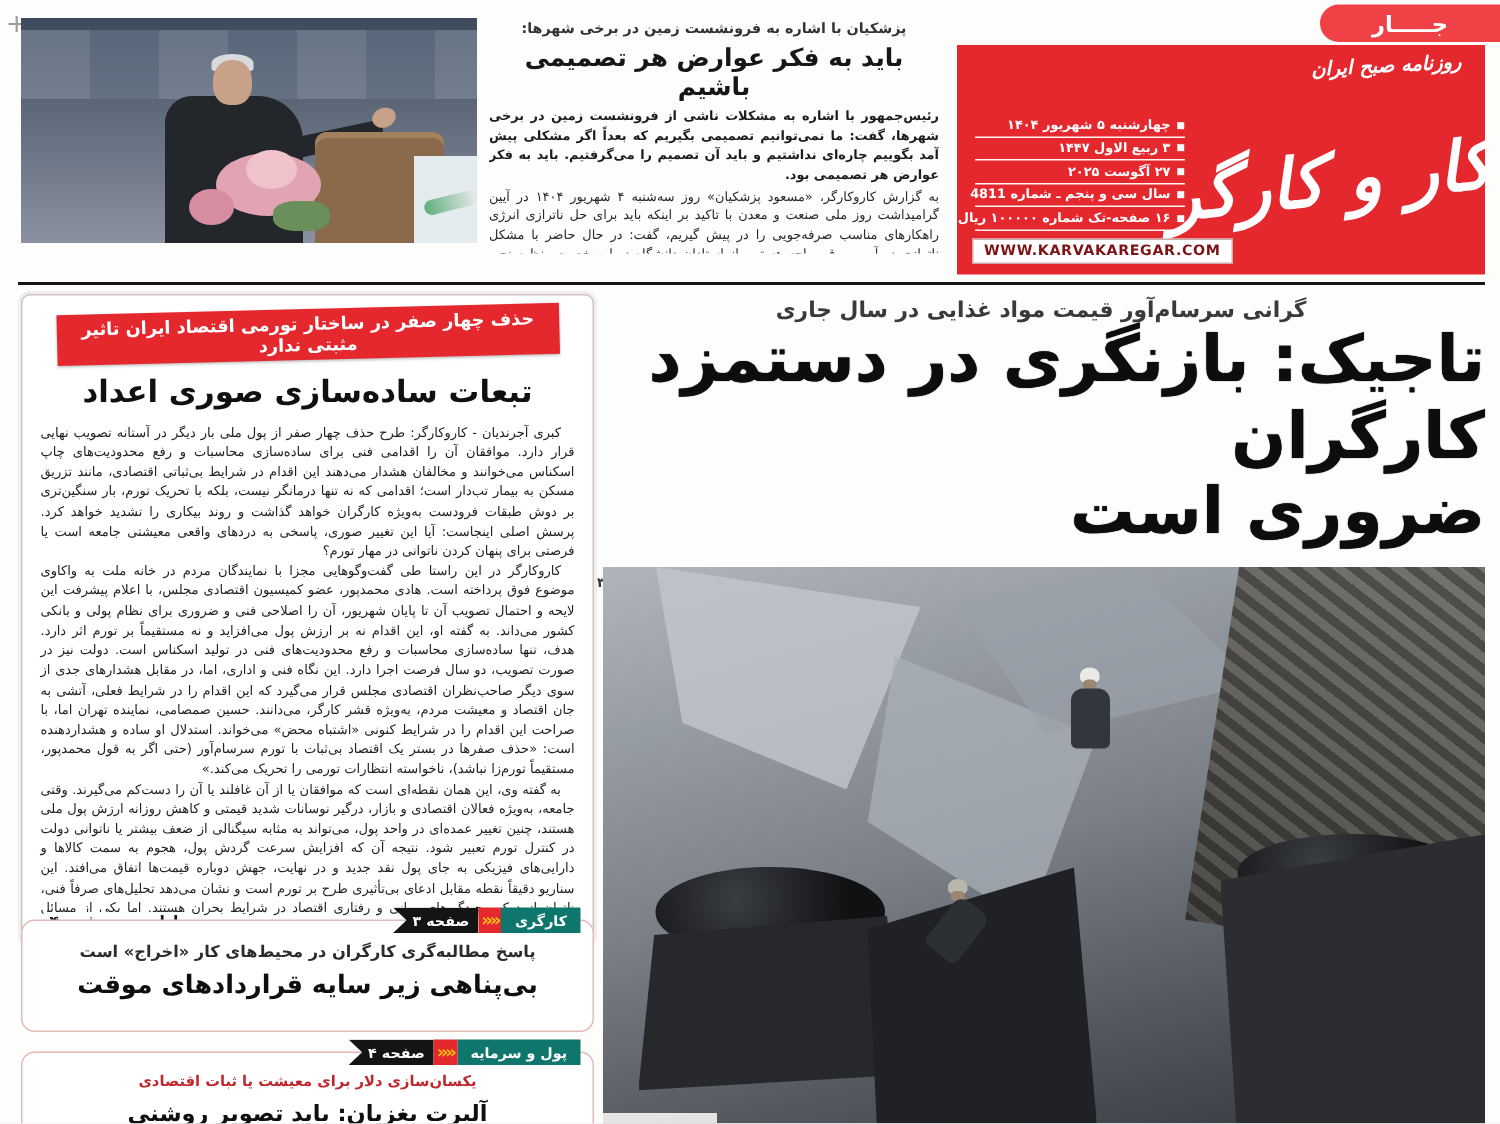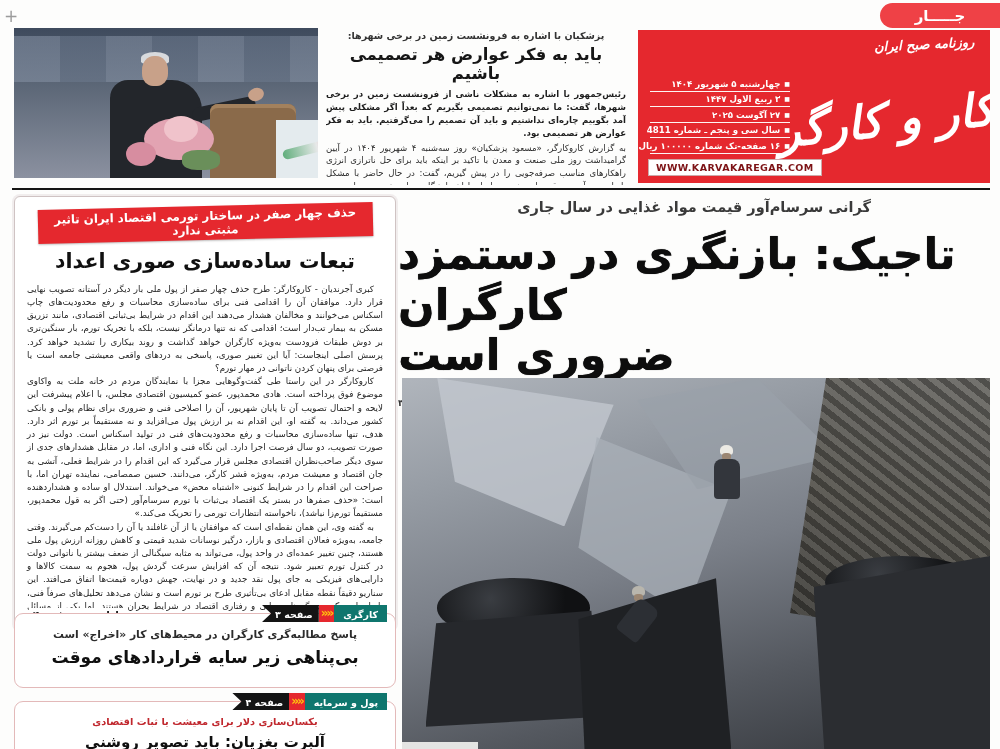--- a/index.html
+++ b/index.html
@@ -43,21 +43,21 @@
     white-space:nowrap;
   }
   .masthead .dates .sq { font-size:6px; line-height:1; }
   .masthead .site {
     position:absolute; bottom:7px; left:10px; background:#fff; color:#7d1316;
     font-size:9.5px; font-weight:bold; padding:2px 7px; direction:ltr; letter-spacing:.4px;
     border:1px solid #caa;
   }
 
   
-  .top-story { position:absolute; top:28px; left:14px; width:612px; height:157px; display:flex; gap:8px; }
+  .top-story { position:absolute; top:12px; left:14px; width:612px; height:157px; display:flex; gap:8px; }
   .top-story .txt { width:300px; overflow:hidden; }
   .ts-kicker { font-size:9.5px; font-weight:bold; color:#333; text-align:center; margin-top:2px; }
   .ts-headline { font-size:16.5px; font-weight:bold; text-align:center; margin:4px 0 5px; }
   .ts-lead { font-size:8.6px; font-weight:bold; text-align:justify; line-height:1.5; color:#1d1d1d; }
   .ts-body { font-size:8.6px; text-align:justify; line-height:1.5; color:#2a2a2a; margin-top:2px; }
 
   
   .photo-pez { position:relative; width:304px; height:150px; overflow:hidden; background:linear-gradient(180deg,#3e4a5d 0%,#5d6878 40%,#8b91a0 100%); flex:none; }
   .pez-panels { position:absolute; top:8px; left:0; right:0; height:46px;
     background:repeating-linear-gradient(90deg,#8793a6 0 46px,#6d7a8e 46px 92px); opacity:.55; }
@@ -70,21 +70,21 @@
   .pez-screen { position:absolute; bottom:0; left:262px; right:0; height:58px; background:#e4ebee; }
   .pez-ribbon { position:absolute; bottom:26px; left:268px; width:70px; height:10px; background:linear-gradient(90deg,#3f9e5f,#e8e8e8,#cf3d3d); border-radius:6px; transform:rotate(-14deg); opacity:.8; }
   .flower { position:absolute; border-radius:50%; }
 
   
   .main-rule { position:absolute; top:188px; left:12px; right:10px; height:2px; background:#151515; }
 
   
   .lead-story { position:absolute; top:195px; right:10px; width:592px; }
   .ls-kicker { text-align:center; font-size:14.5px; font-weight:bold; color:#3a3a3a; margin-top:4px; }
-  .ls-headline { text-align:left; font-weight:bold; font-size:43px; line-height:1.18; color:#0d0d0d; letter-spacing:-1px; text-shadow:0 0 .7px #000; margin-top:14px; }
+  .ls-headline { text-align:right; font-weight:bold; font-size:43px; line-height:1.18; color:#0d0d0d; letter-spacing:-1px; text-shadow:0 0 .7px #000; margin-top:0; }
   .ls-subrow { display:flex; align-items:flex-start; gap:6px; margin-top:14px; padding-right:2px; }
   .diamond { color:#cc2229; font-size:12px; line-height:1.2; }
   .ls-subhead { flex:1; font-size:12.3px; font-weight:bold; color:#222; }
   .ls-pageref { font-size:9px; font-weight:bold; color:#333; white-space:nowrap; margin-top:3px; }
 
   
   .photo-mine { position:absolute; top:378px; left:402px; right:10px; bottom:0; overflow:hidden;
     background:linear-gradient(165deg,#b0b5bc 0%,#979da5 22%,#7a7f88 48%,#54585f 74%,#33363b 100%); }
   .rock { position:absolute; background:#c2c7ce; }
   .r1 { top:0; left:6%; width:30%; height:40%; clip-path:polygon(0 0,100% 18%,72% 100%,10% 70%); opacity:.8; }

